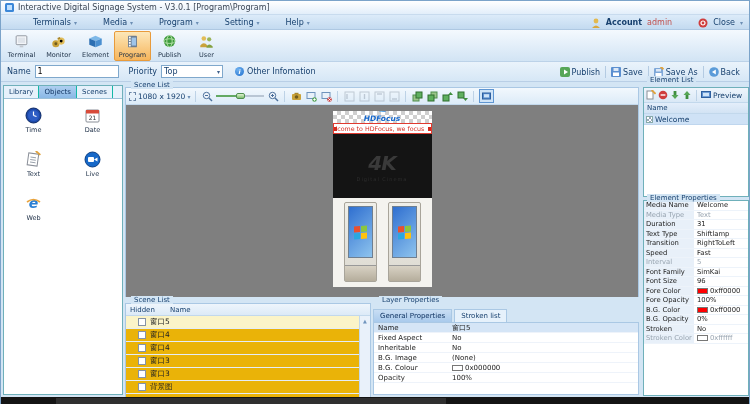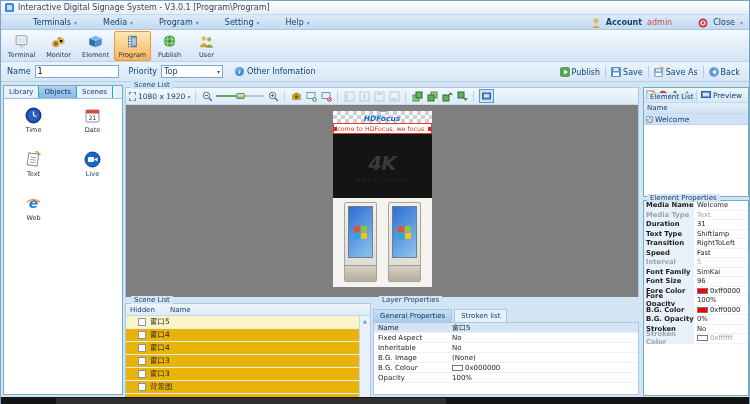--- a/index.html
+++ b/index.html
@@ -150,21 +150,21 @@
   .el-row { height:11px; background:#cfe2f6; display:flex; align-items:center; gap:2px;
     padding-left:2px; font-size:7.5px; color:#17406e; border-bottom:1px solid #bfd6ee; }
   .mini-checker { width:7px; height:7px;
     background-image:linear-gradient(45deg,#9ab 25%,transparent 25%,transparent 75%,#9ab 75%),
                      linear-gradient(45deg,#9ab 25%,#fff 25%,#fff 75%,#9ab 75%);
     background-size:4px 4px; background-position:0 0,2px 2px; border:1px solid #8aa; }
 
   .ep-box { position:absolute; left:642px; top:199px; width:106px; height:196px;
     border:1px solid #6fb0ba; background:#fff; overflow:hidden; }
   .ep-row { display:flex; height:9.5px; align-items:center; font-size:6.8px; color:#222; border-bottom:1px solid #edf3fa; }
-  .ep-row .l { width:50px; padding-left:2px; background:#e8f0f9; height:100%; display:flex; align-items:center;font-weight:bold; }
+  .ep-row .l { width:50px; padding-left:2px; background:#e8f0f9; height:100%; display:flex; align-items:center; }
   .ep-row .v { flex:1; padding-left:3px; display:flex; align-items:center; gap:2px; }
   .ep-row.dis { color:#98a4b0; }
   .ep-row.dis .l { color:#98a4b0; }
 
   
   .taskbar { position:absolute; left:0; top:396px; width:100%; height:8px; background:#141414; }
   .taskbar .seg { position:absolute; left:55px; top:1px; width:390px; height:6px; background:#2f2f2f; }
 </style>
 </head>
 <body>
@@ -594,21 +594,21 @@
           <span class="swatch" style="background-color: rgb(255, 255, 255);"></span>
           <span>0x000000</span>
         </span>
       </div>
     <div class="lp-row">
         <span class="l">Opacity</span>
         <span class="v">100%</span>
       </div>
   </div>
 
-  <div class="glabel" style="left:646px; top:92px;">Element List</div>
+  <div class="glabel" style="left:646px; top:75px;">Element List</div>
   <div class="el-box">
     <div class="el-toolbar">
       <svg viewBox="0 0 10 10">
           <rect x="1" y="1" width="6" height="8" fill="#fff" stroke="#8a8f98"></rect>
           <rect x="5" y="0.5" width="5.5" height="1.8" fill="#e0a23c" transform="rotate(45 7 1.5)"></rect>
         </svg>
       <svg viewBox="0 0 10 10">
           <circle cx="5" cy="5" r="4.3" fill="#cf3d3d"></circle>
           <line x1="2.6" y1="5" x2="7.4" y2="5" stroke="#fff" stroke-width="1.4"></line>
         </svg>

